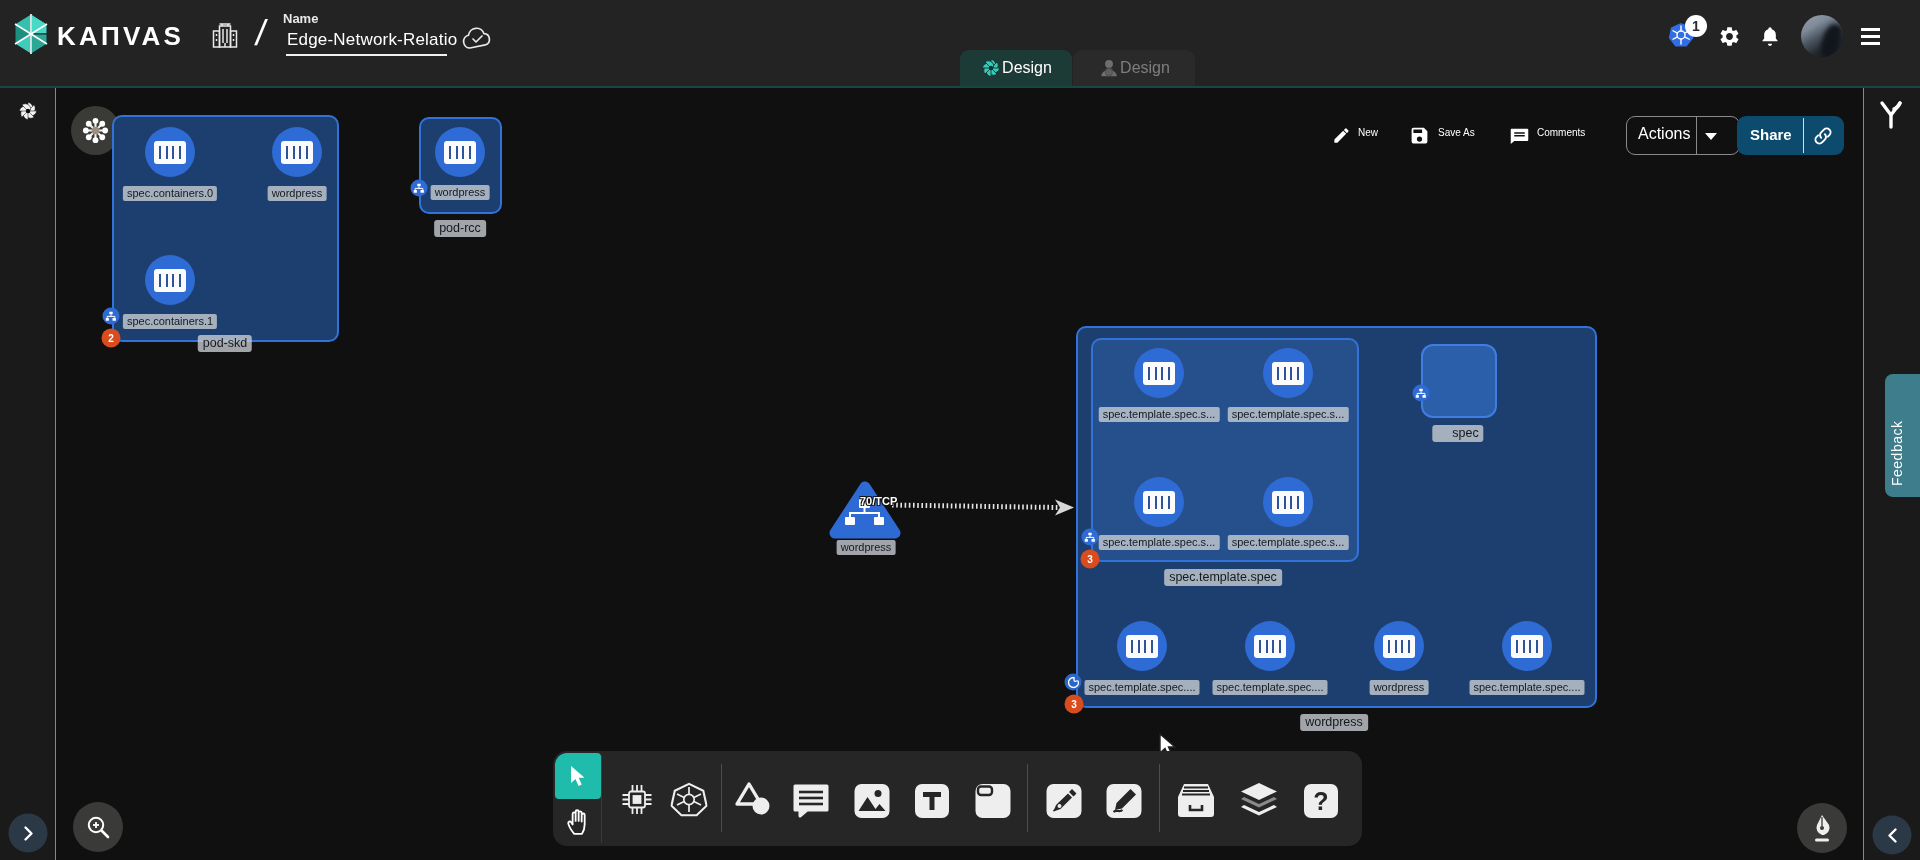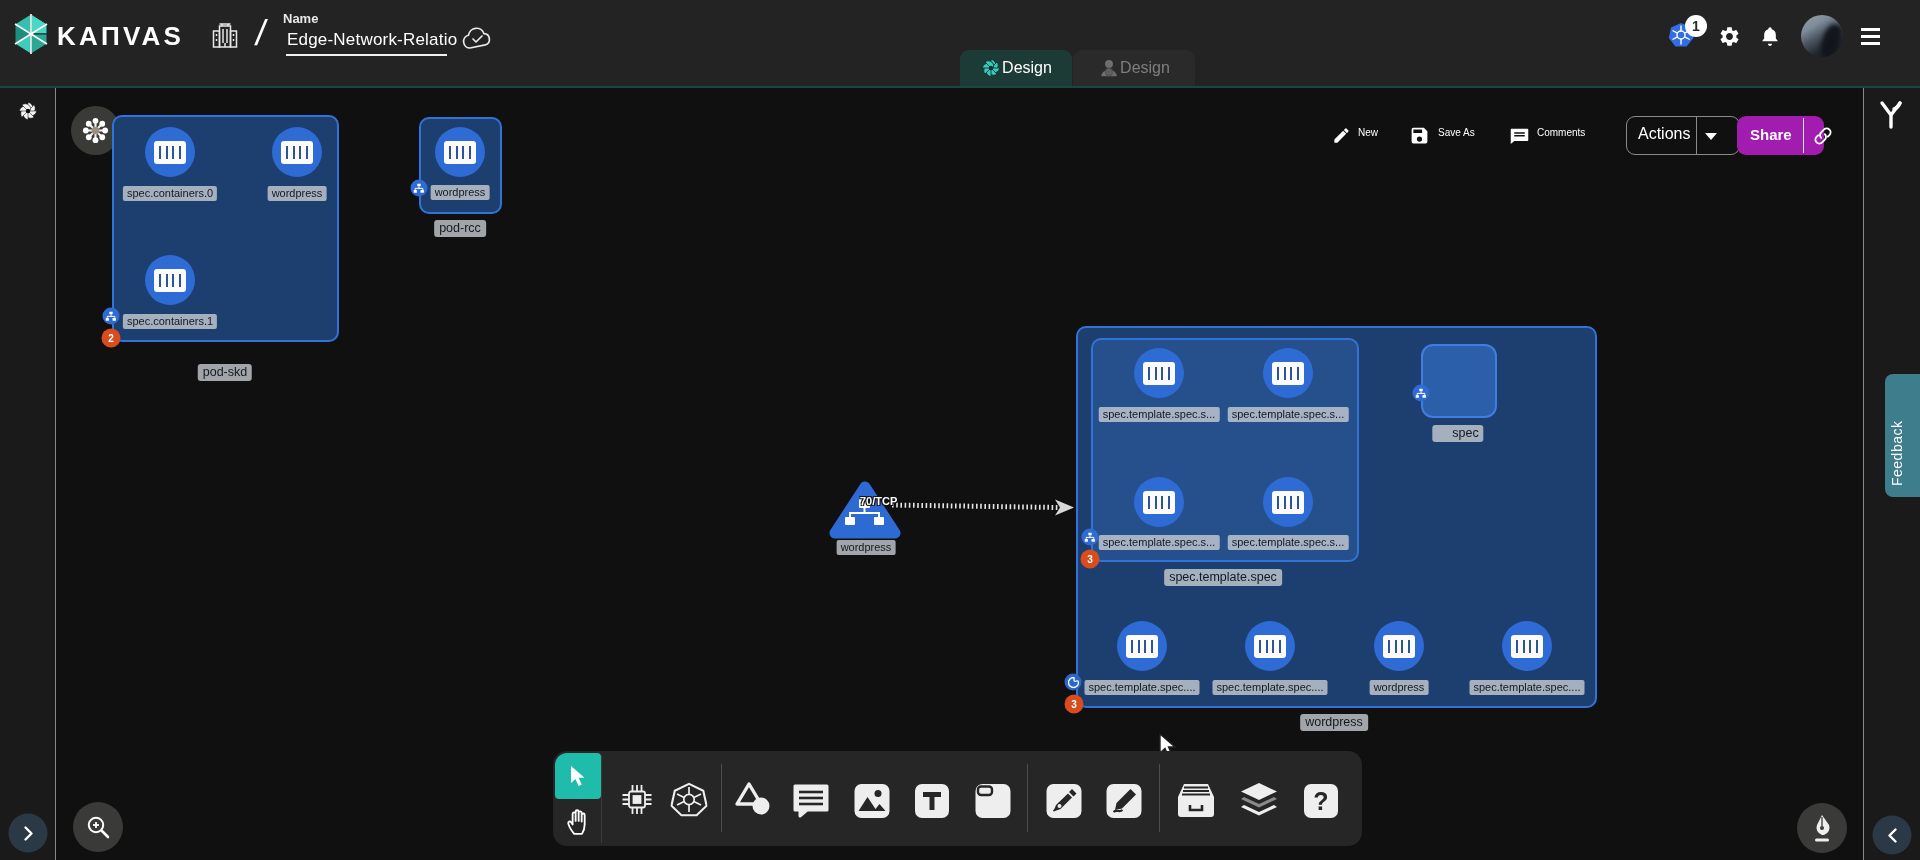--- a/index.html
+++ b/index.html
@@ -27,21 +27,21 @@
     background:linear-gradient(150deg,#99a3b0 0%, #7e8a98 28%, #4b5562 48%, #23282f 70%, #191610 100%); overflow:hidden; }
   #avatar:after { content:""; position:absolute; left:21px; top:9px; width:17px; height:36px; background:#12161c; transform:rotate(16deg); border-radius:50% 25% 0 55%; filter:blur(2px); }
   .hline { position:absolute; left:1861px; width:19px; height:3px; background:#fff; }
 
   
   .rowtxt { position:absolute; top:127px; font-size:10px; color:#fff; }
   #actions-btn { position:absolute; left:1626px; top:116px; width:114px; height:39px; border:1px solid #8a8a8a; border-radius:9px; }
   #actions-btn .txt { position:absolute; left:11px; top:8px; font-size:16px; color:#fff; }
   #actions-btn .div { position:absolute; left:69px; top:0px; width:1px; height:37px; background:#8a8a8a; }
   #actions-btn .caret { position:absolute; left:78px; top:16px; width:0; height:0; border-left:6px solid transparent; border-right:6px solid transparent; border-top:7px solid #fff; }
-  #share-btn { position:absolute; left:1737px; top:116px; width:87px; height:39px; background:#a21caf; border-radius:9px; }
+  #share-btn { position:absolute; left:1737px; top:116px; width:107px; height:39px; background:#0c4a6e; border-radius:9px; }
   #share-btn .txt { position:absolute; left:13px; top:10px; font-size:15px; font-weight:bold; color:#fff; }
   #share-btn .div { position:absolute; left:66px; top:2px; width:1px; height:35px; background:#bfe9e2; }
 
   
   #lstrip { position:absolute; left:0; top:88px; width:56px; height:772px; background:#1a1a1a; border-right:1px solid #888; }
   #rstrip { position:absolute; left:1863px; top:88px; width:57px; height:772px; background:#1a1a1a; border-left:1px solid #888; }
 
   
   .grp { position:absolute; border-radius:10px; }
   .nlabel { position:absolute; background:rgba(203,208,213,0.78); color:#15191d; font-size:11px; line-height:15px; padding:0 4px; border-radius:2px; white-space:nowrap; transform:translateX(-50%); }
@@ -266,21 +266,21 @@
       <svg width="11" height="10" viewBox="0 0 11 10">
         <g fill="#fff">
           <rect x="3.8" y="0" width="3.4" height="2.8" rx="0.5"></rect>
           <rect x="0" y="6.4" width="3.4" height="2.8" rx="0.5"></rect>
           <rect x="7" y="6.4" width="3.4" height="2.8" rx="0.5"></rect>
           <path d="M5.5 2.8 V4.9 M1.7 6.4 V4.9 H9.3 V6.4" fill="none" stroke="#fff" stroke-width="1"></path>
         </g>
       </svg>
     </div>
   <div class="obadge" style="left:111px; top:338px;">2</div>
-  <div class="glabel" style="left:225px; top:364px;">pod-skd</div>
+  <div class="glabel" style="left:225px; top:335px;">pod-skd</div>
 
   <div class="grp" style="left:419px; top:117px; width:83px; height:97px; background:#1d3f6f; border:2px solid #3273d9;"></div>
   <div class="node" style="left:460px; top:152px;">
       <div class="cbox">
         <i class="cbar"></i>
         <i class="cbar"></i>
         <i class="cbar"></i>
         <i class="cbar"></i>
       </div>
     </div>

